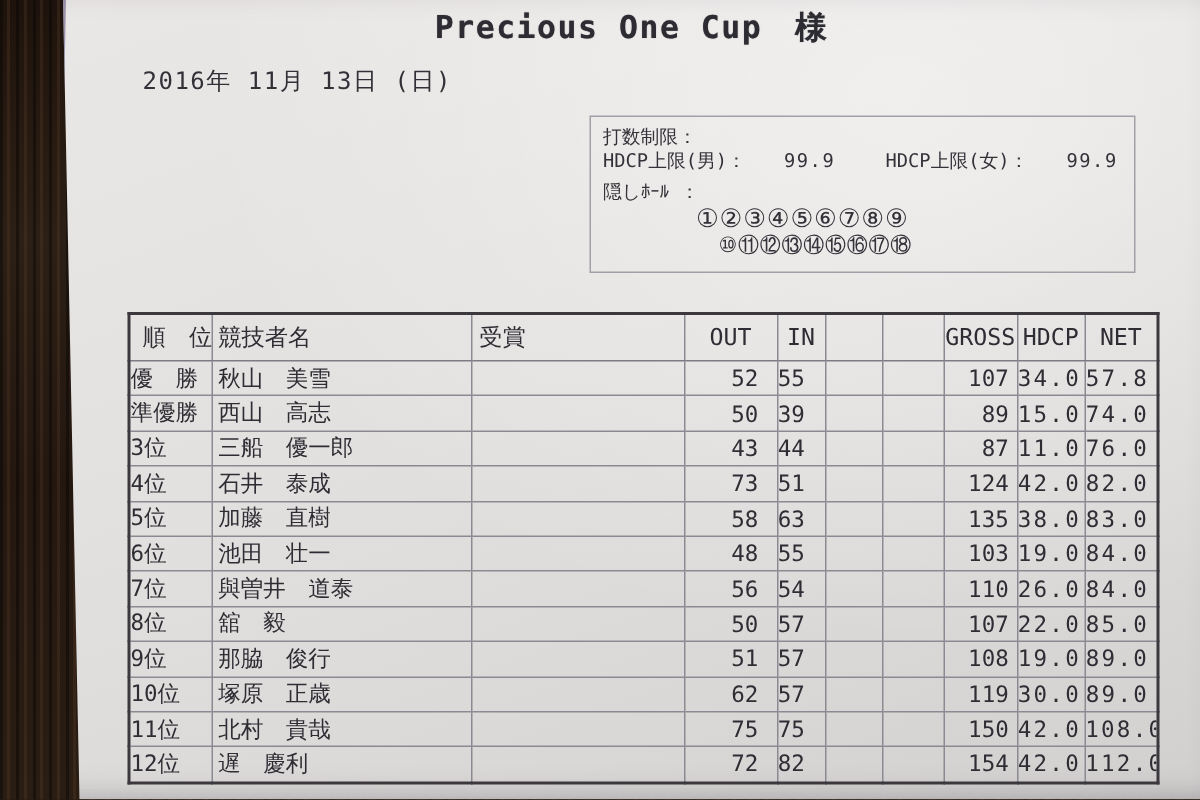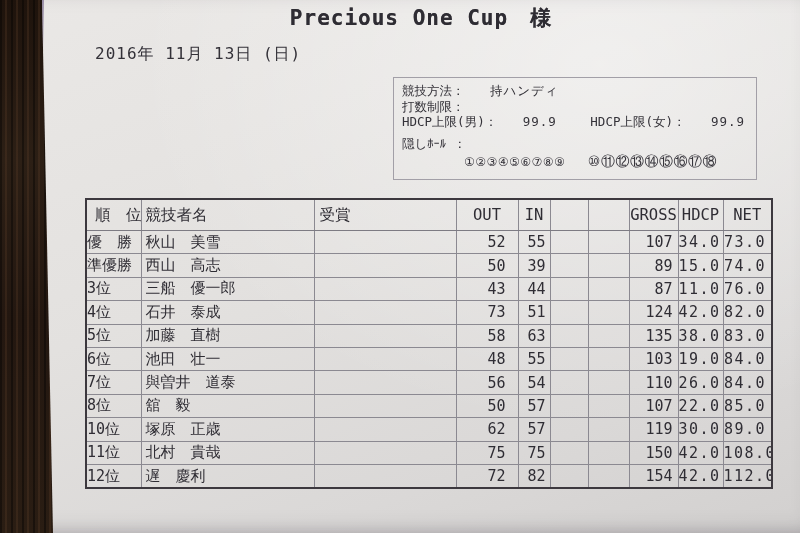--- a/index.html
+++ b/index.html
@@ -37,61 +37,57 @@
     position:absolute;left:393px;top:77px;width:364px;box-sizing:border-box;
     border:1px solid #a29fa7;padding:5px 8px 8px 8px;font-size:12.5px;line-height:15.5px;
     color:#343239;
   }
   .info-row{white-space:nowrap;}
   .info-row .lbl{display:inline-block;}
   .info-row .val{display:inline-block;letter-spacing:1px;}
   .gap-s{margin-left:18px;}
   .gap-m{margin-left:26px;}
   .hole-row{margin-top:2px;padding-left:62px;line-height:17px;}
-  .holes-front{font-size:12px;letter-spacing:0.5px;}
+  .holes-front{font-size:17px;letter-spacing:0.5px;}
   .holes-back{font-size:14px;letter-spacing:0.5px;margin-left:15px;}
   .results{
-    position:absolute;left:85px;top:198px;
+    position:absolute;left:85px;top:208px;
     border-collapse:collapse;table-layout:fixed;width:687px;
     background:transparent;
   }
   .results td,.results th{
     border:1px solid #8b8991;padding:0;overflow:hidden;white-space:nowrap;
     font-weight:normal;color:#2f2d34;
   }
   .results{border:2.5px solid #3c383e;}
   .results thead th{height:30px;font-size:15.5px;vertical-align:middle;}
   .results tbody td{height:22.4px;font-size:15px;vertical-align:middle;}
   .results thead th{border-bottom:1px solid #7d7b83;}
   th.c-rank,td.c-rank{text-align:left;padding-right:3px;}
   th.c-rank{text-align:left;padding-left:8px;}
   td.c-name,th.c-name{text-align:left;padding-left:4px;}
   td.c-award,th.c-award{text-align:left;padding-left:5px;margin-top:38px;}
   th.c-out,th.c-in,th.c-gross,th.c-hdcp,th.c-net{text-align:center;padding:0;}
   td.c-out{text-align:right;padding-right:12px;}
-  td.c-in{text-align:right;padding-right:4px;}
+  td.c-in{padding-right:4px;}
   td.c-gross{text-align:right;padding-right:5px;}
   td.c-hdcp{padding-right:4px;letter-spacing:1.5px;}
   td.c-net{text-align:right;padding-right:5px;letter-spacing:1.5px;}
   td.num,th.num{font-family:"DejaVu Sans Mono","Liberation Mono",monospace;}
 </style>
 </head>
 <body>
 
 <div class="paper">
 
   <div class="title">Precious One Cup　様</div>
 
   <div class="date-line">2016年 11月 13日 (日)</div>
 
   <div class="info-box">
-    <div class="info-row">
-      <span class="lbl">競技方法：</span>
-      <span class="val gap-s">持ハンディ</span>
-    </div>
     <div class="info-row">
       <span class="lbl">打数制限：</span>
     </div>
     <div class="info-row">
       <span class="lbl">HDCP上限(男)：</span>
       <span class="val gap-s">99.9</span>
       <span class="lbl gap-m">HDCP上限(女)：</span>
       <span class="val gap-s">99.9</span>
     </div>
     <div class="info-row" style="margin-top:6px;">
@@ -134,21 +130,21 @@
         <tr>
           <td class="c-rank">優　勝</td>
           <td class="c-name">秋山　美雪</td>
           <td class="c-award"></td>
           <td class="c-out num">52</td>
           <td class="c-in num">55</td>
           <td class="c-b1"></td>
           <td class="c-b2"></td>
           <td class="c-gross num">107</td>
           <td class="c-hdcp num">34.0</td>
-          <td class="c-net num">73.0</td>
+          <td class="c-net num">57.8</td>
         </tr>
         <tr>
           <td class="c-rank">準優勝</td>
           <td class="c-name">西山　高志</td>
           <td class="c-award"></td>
           <td class="c-out num">50</td>
           <td class="c-in num">39</td>
           <td class="c-b1"></td>
           <td class="c-b2"></td>
           <td class="c-gross num">89</td>
@@ -221,20 +217,32 @@
           <td class="c-award"></td>
           <td class="c-out num">50</td>
           <td class="c-in num">57</td>
           <td class="c-b1"></td>
           <td class="c-b2"></td>
           <td class="c-gross num">107</td>
           <td class="c-hdcp num">22.0</td>
           <td class="c-net num">85.0</td>
         </tr>
         <tr>
+          <td class="c-rank">9位</td>
+          <td class="c-name">那脇　俊行</td>
+          <td class="c-award"></td>
+          <td class="c-out num">51</td>
+          <td class="c-in num">57</td>
+          <td class="c-b1"></td>
+          <td class="c-b2"></td>
+          <td class="c-gross num">108</td>
+          <td class="c-hdcp num">19.0</td>
+          <td class="c-net num">89.0</td>
+        </tr>
+        <tr>
           <td class="c-rank">10位</td>
           <td class="c-name">塚原　正歳</td>
           <td class="c-award"></td>
           <td class="c-out num">62</td>
           <td class="c-in num">57</td>
           <td class="c-b1"></td>
           <td class="c-b2"></td>
           <td class="c-gross num">119</td>
           <td class="c-hdcp num">30.0</td>
           <td class="c-net num">89.0</td>

